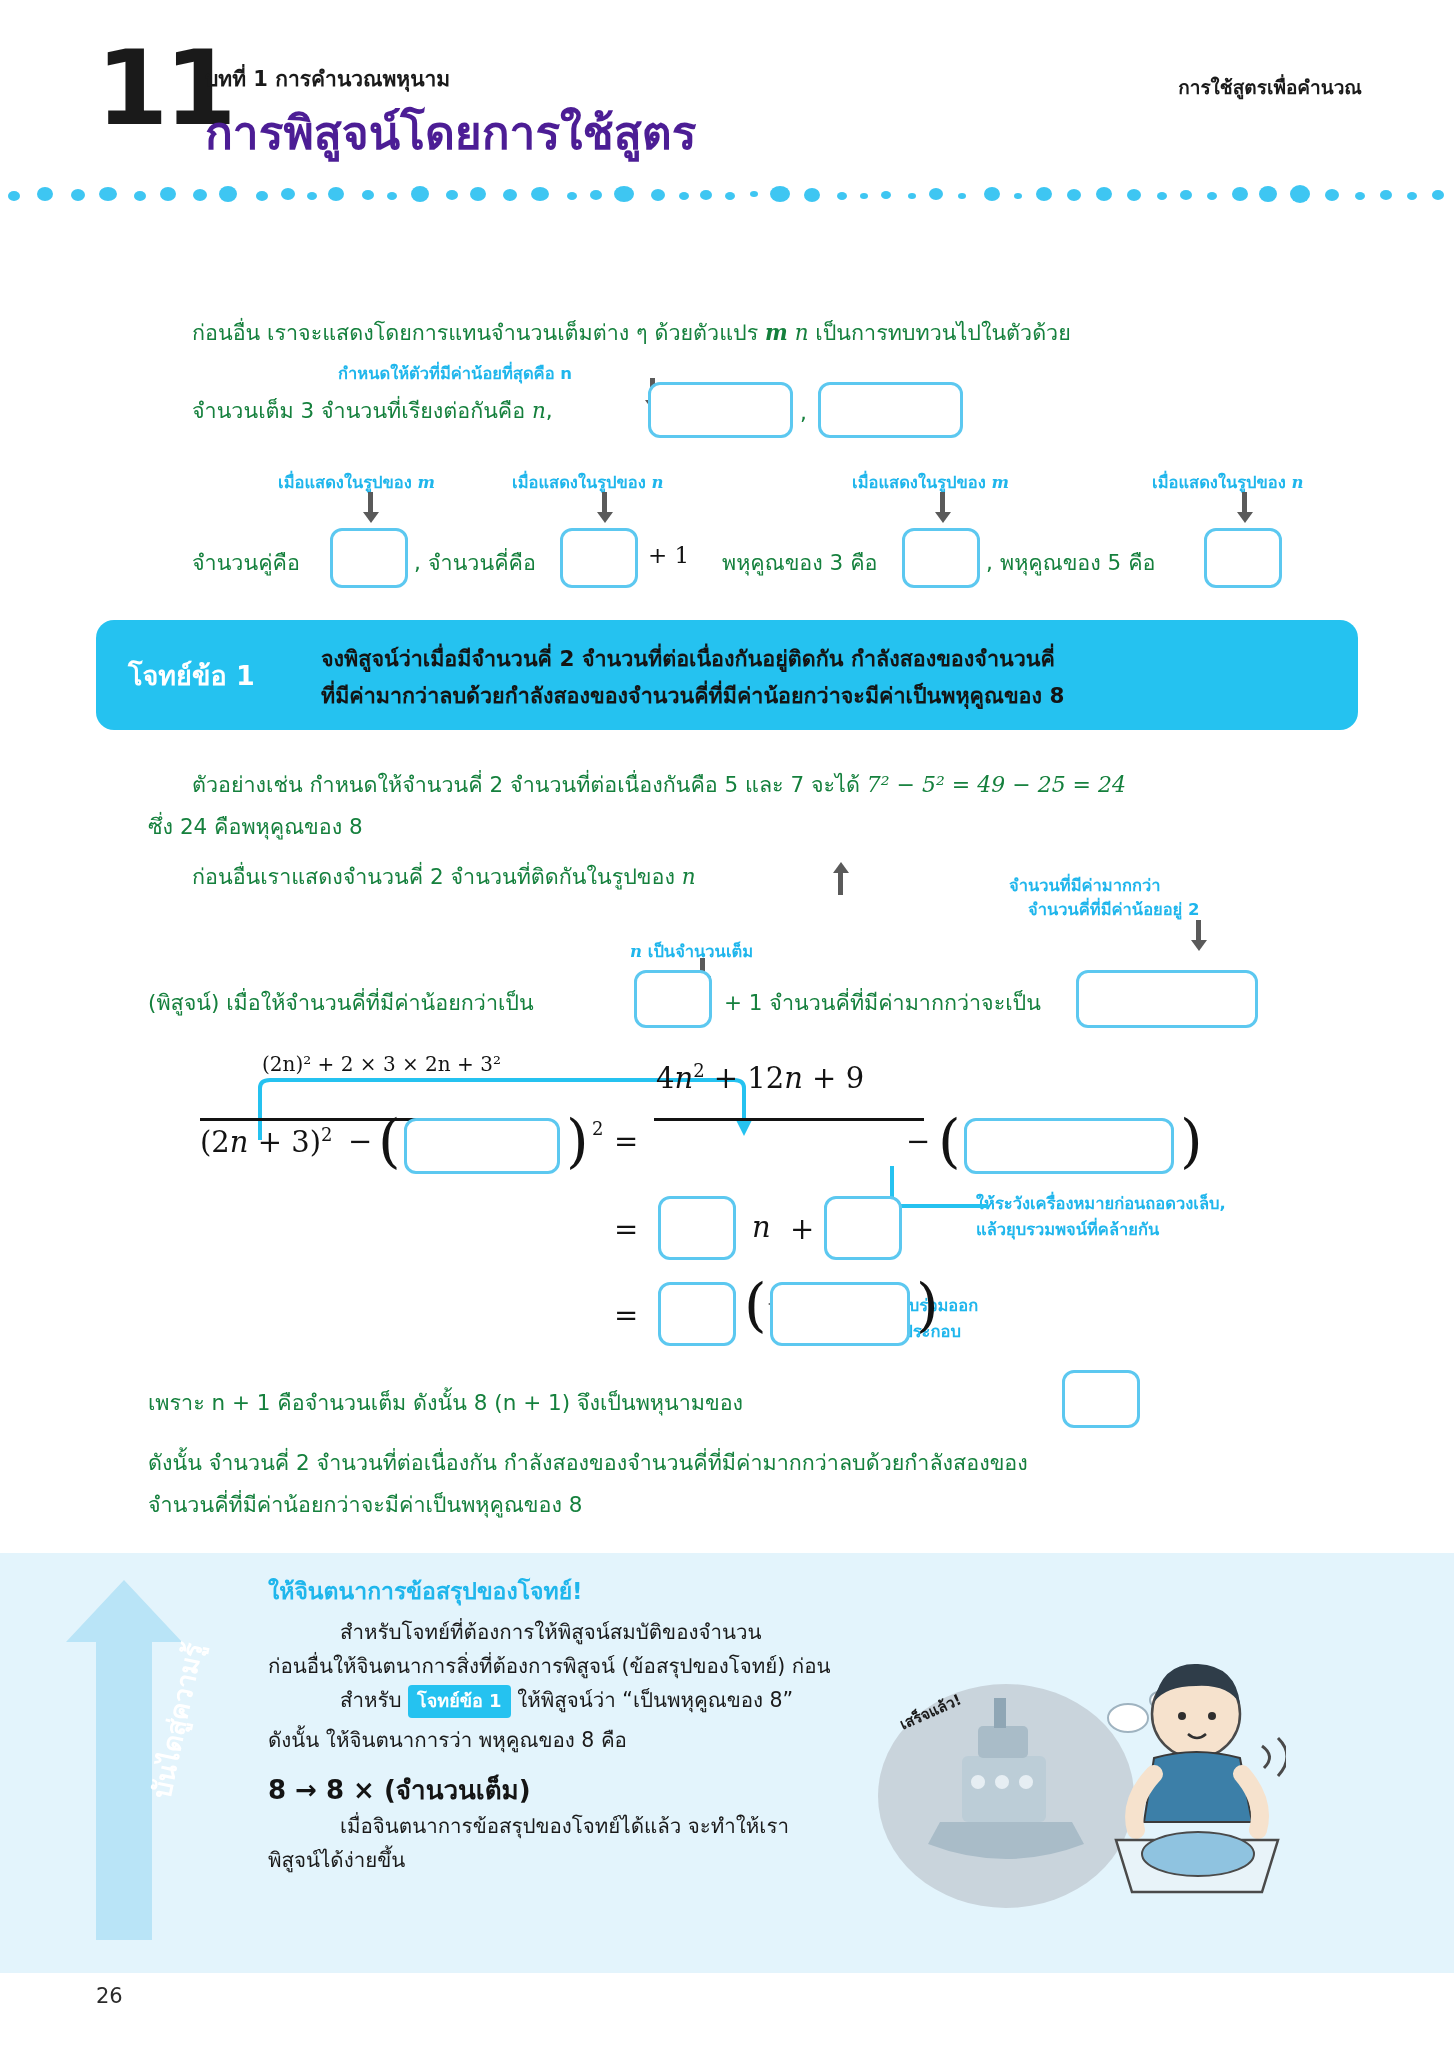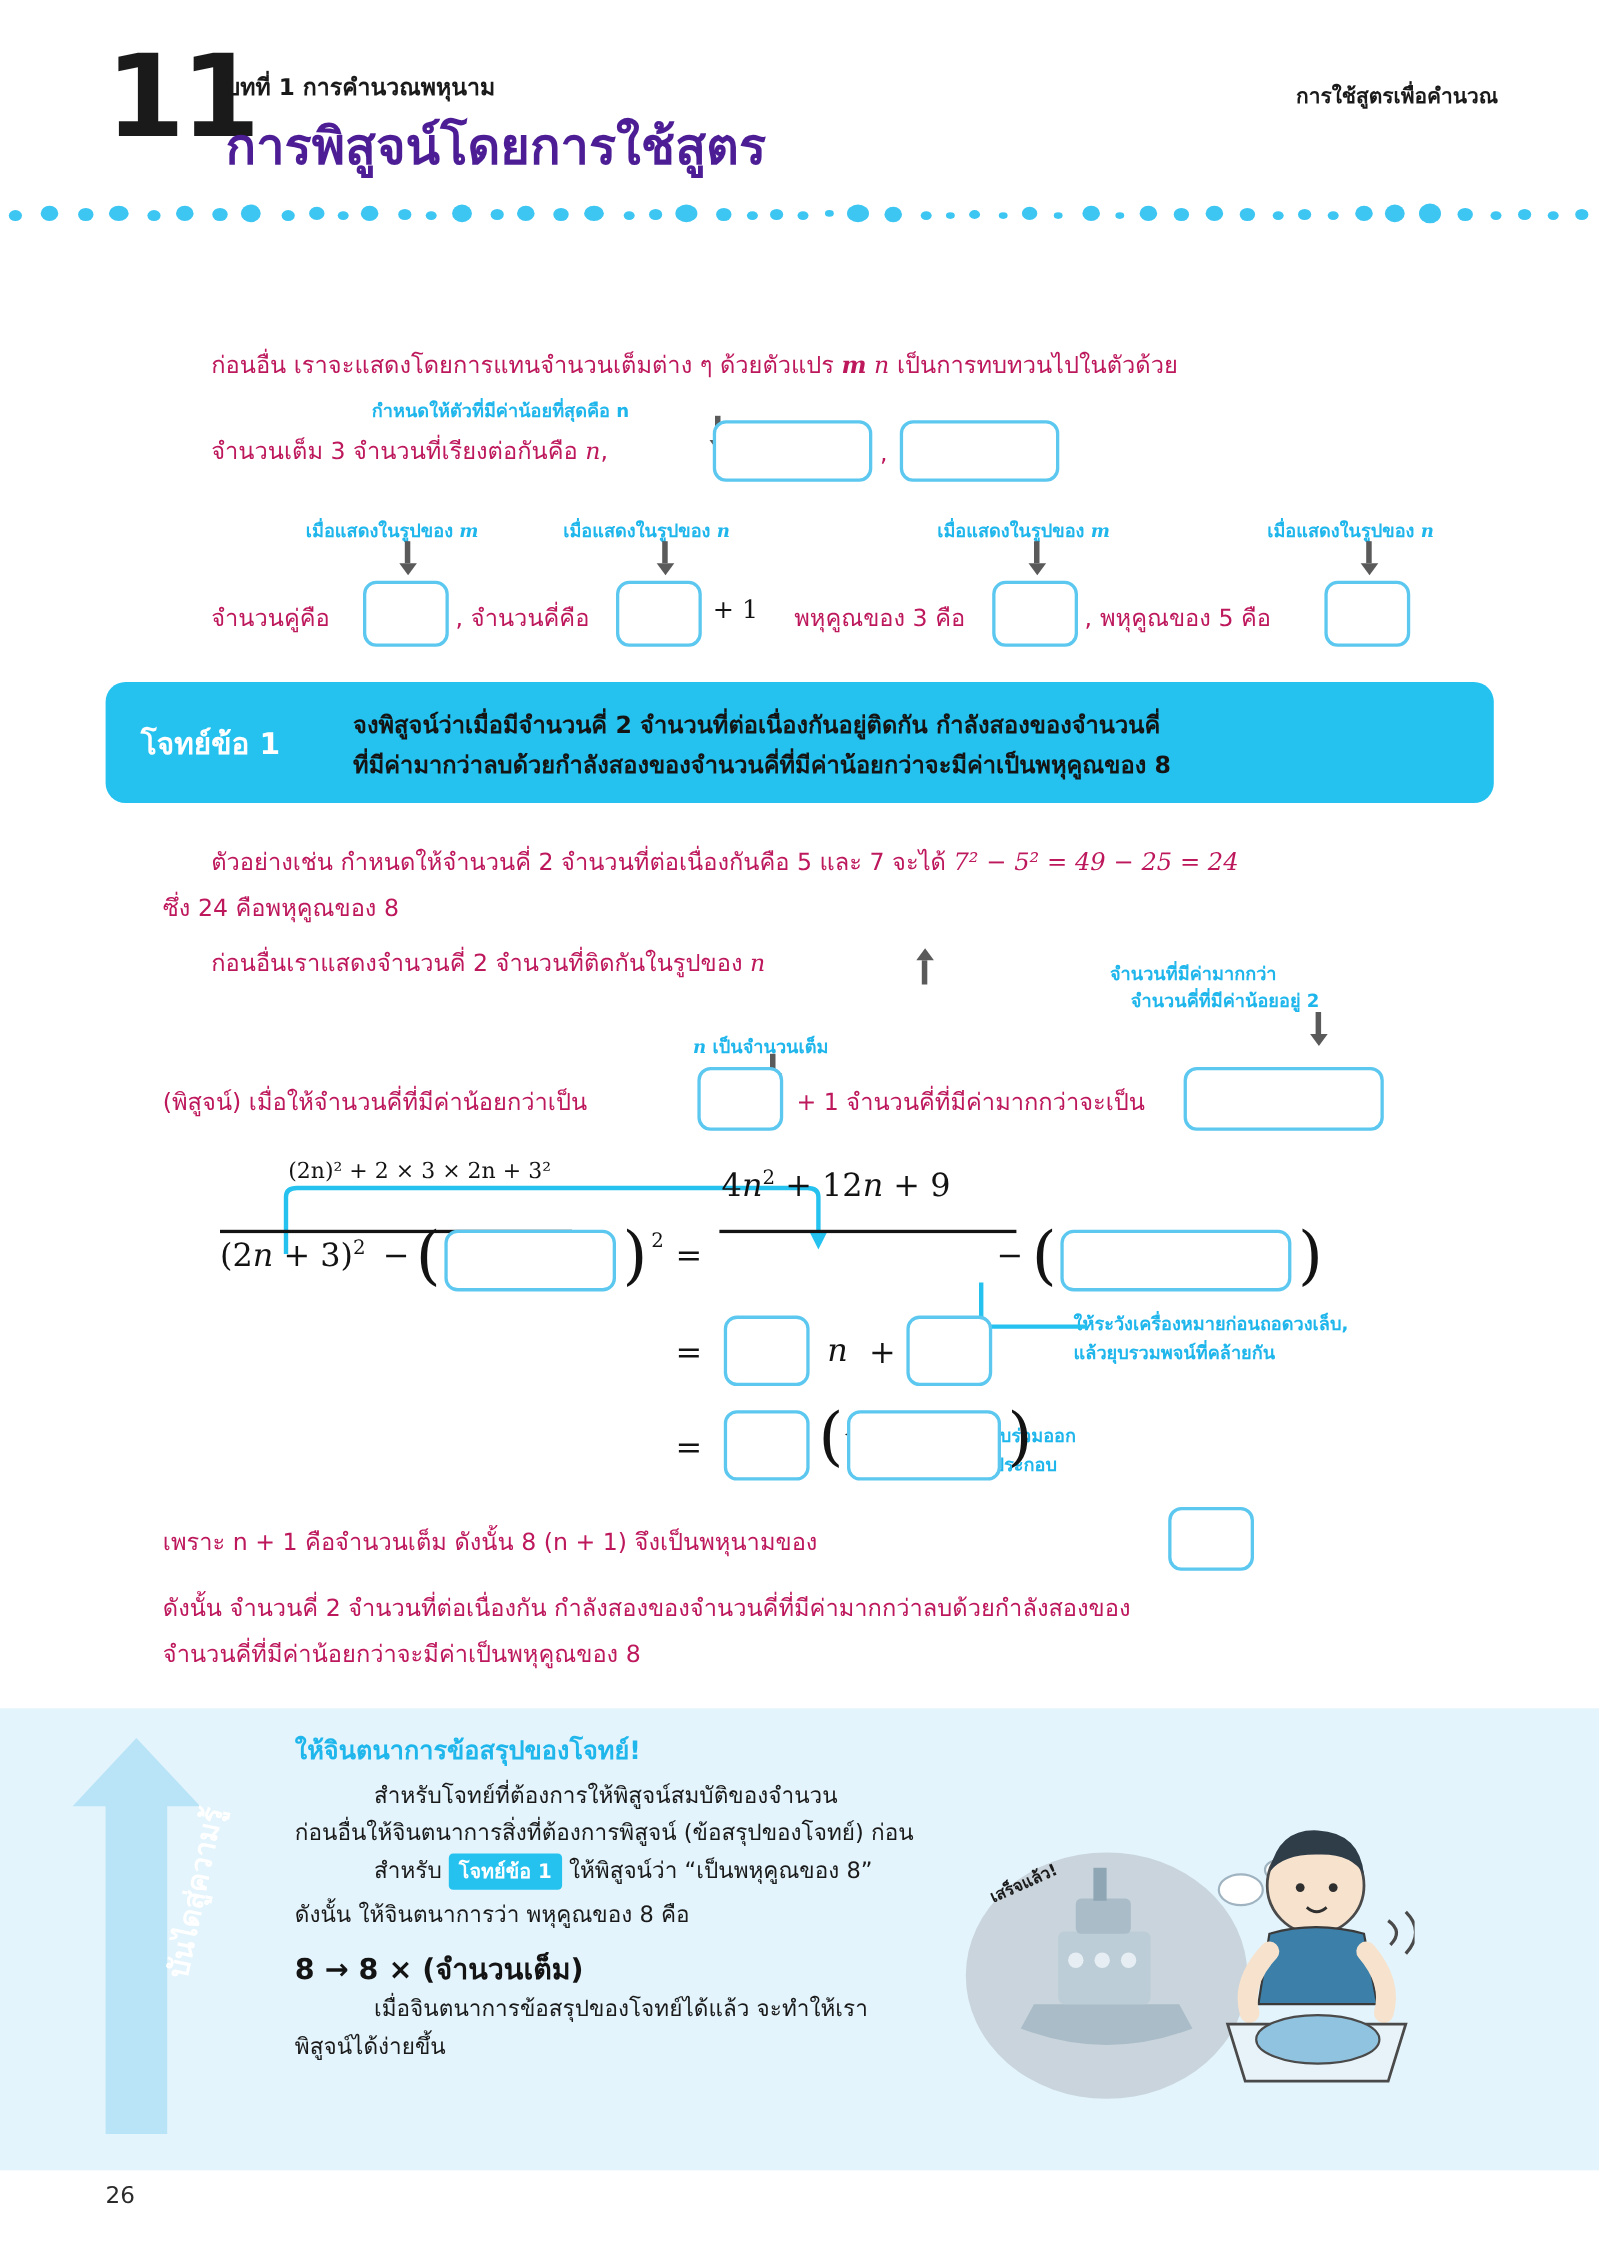--- a/index.html
+++ b/index.html
@@ -33,21 +33,21 @@
   .hdr-title {
     position:absolute; left:205px; top:108px;
     font-size:46px; font-weight:800; color:#4c1d95;
     letter-spacing:0px; line-height:1.1;
   }
 
   
   .dotrule { position:absolute; left:0; top:182px; width:1454px; height:26px; }
 
   
-  .t { position:absolute; font-size:21.5px; color:#be185d; white-space:nowrap; line-height:1.35; }
+  .t { position:absolute; font-size:21.5px; color:#15803d; white-space:nowrap; line-height:1.35; }
   .cy { position:absolute; font-size:16.5px; color:#1fb6ec; white-space:nowrap; font-weight:600; }
   .mi { font-style:italic; font-family:"DejaVu Serif","Liberation Serif",serif; }
   .mb { font-style:italic; font-weight:700; font-family:"DejaVu Serif","Liberation Serif",serif; }
 
   
   .abox {
     position:absolute; border:3.5px solid #5cc8f0; border-radius:12px;
     background:#ffffff;
   }
 

